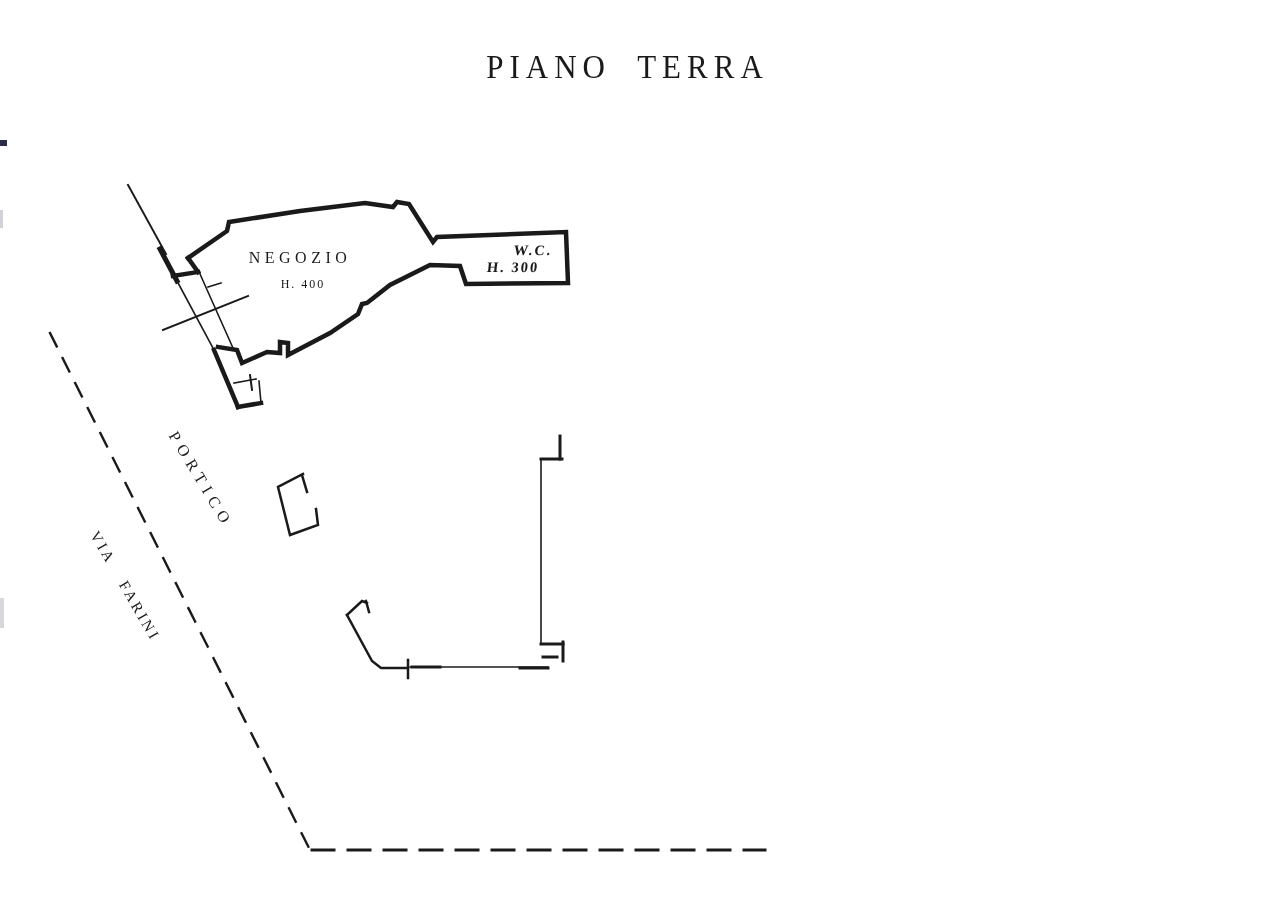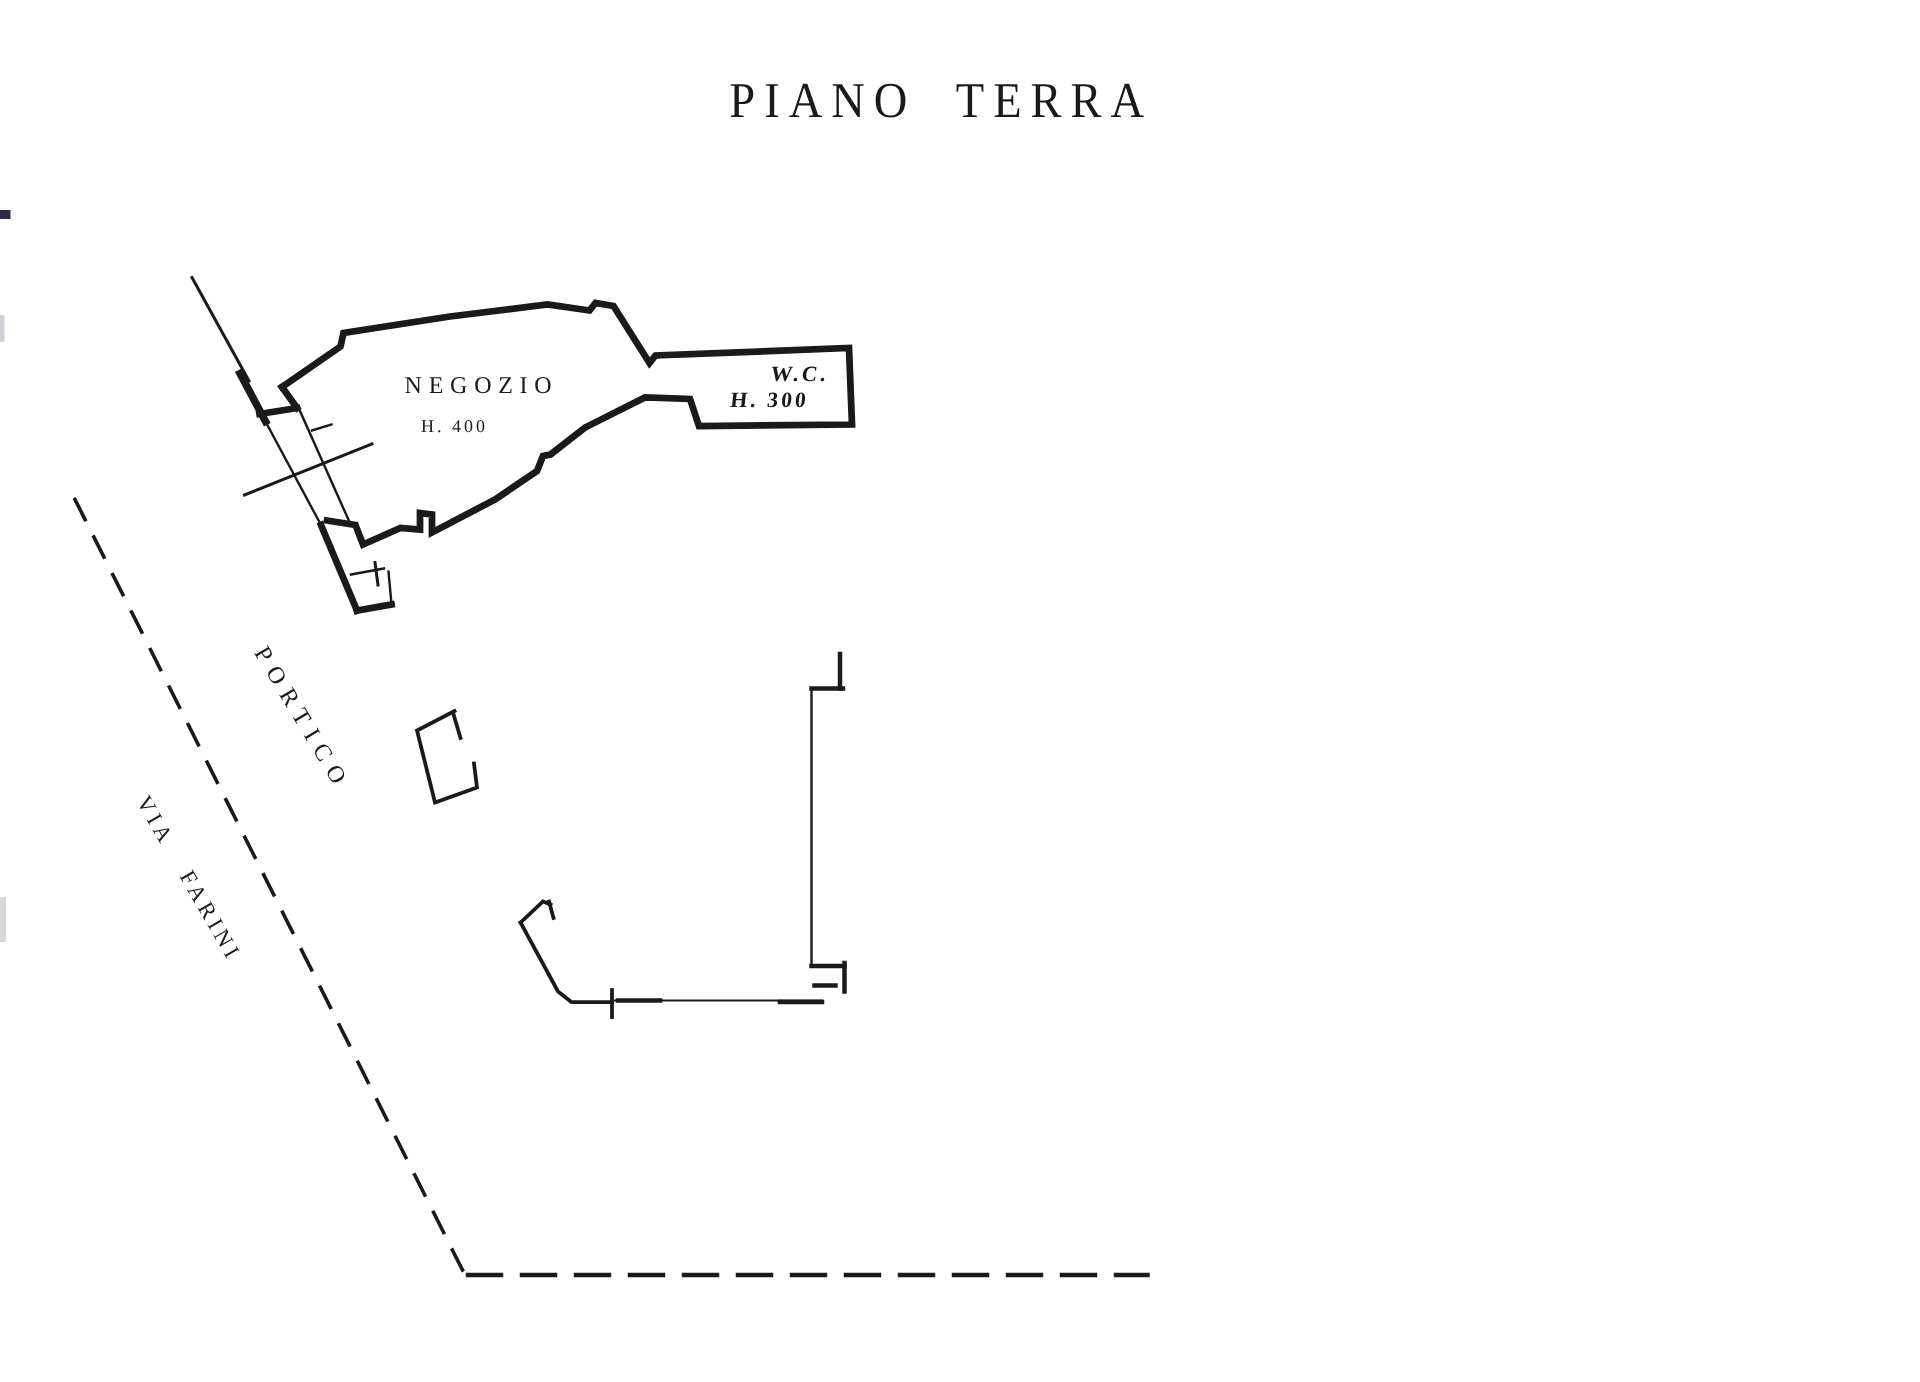--- a/index.html
+++ b/index.html
@@ -41,21 +41,21 @@
   }
   #title-label{
     left:455px;top:50px;width:345px;
     font-size:31px;
     letter-spacing:6px;
     word-spacing:13px;
     transform:scaleY(1.08);
     font-weight:400;
   }
   #negozio-label{
-    left:255px;top:249px;width:132px;
+    left:234px;top:249px;width:132px;
     font-size:16px;letter-spacing:4.5px;
   }
   #negozio-height-label{
     left:247px;top:278px;width:112px;
     font-size:12px;letter-spacing:2px;
   }
   #wc-label{
     left:487px;top:243px;width:92px;
     font-size:14.5px;letter-spacing:2px;font-weight:700;
     transform:skewX(-8deg);

